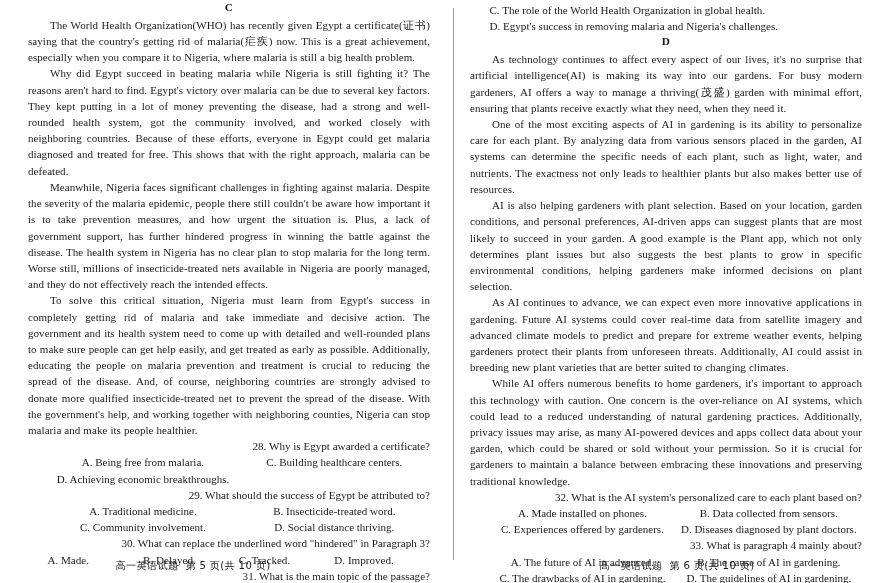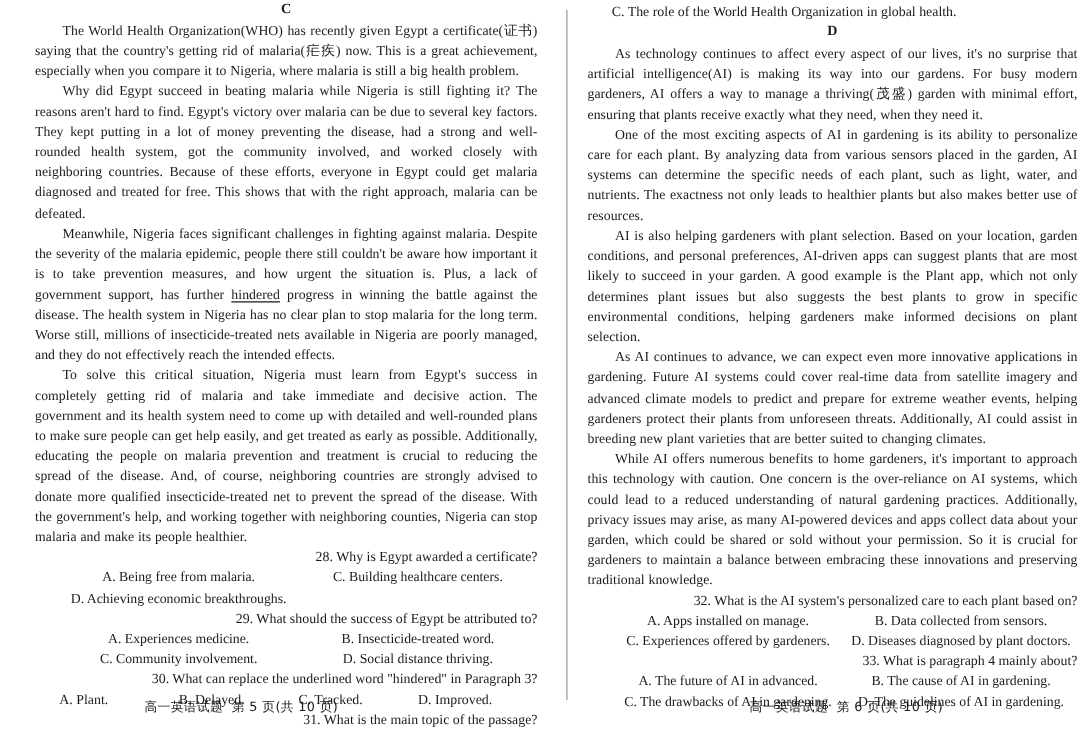--- a/index.html
+++ b/index.html
@@ -52,21 +52,21 @@
     margin: 0 0 0 0;
     text-align: justify;
     text-justify: inter-word;
     font-size: 11px;
     line-height: 16.2px;
     text-indent: 2.0em;
     letter-spacing: .05px;
     word-spacing: .2px;
   }
 
-  .u { text-decoration: underline; text-underline-offset: 1.5px; }
+  .u { text-underline-offset: 1.5px; }
 
   .q {
     font-size: 11.1px;
     line-height: 16.2px;
     margin: 0;
     text-align: right;
     padding-left: 0.0em;
     text-indent: 0;
   }
   .qtext { display: block; }
@@ -135,61 +135,62 @@
     <div class="opts2">
       <span class="opt">A. Being free from malaria.</span>
       <span class="opt">C. Building healthcare centers.</span>
       <span class="opt">D. Achieving economic breakthroughs.</span>
     </div>
 
     <div class="q">
       <span class="qtext">29. What should the success of Egypt be attributed to?</span>
     </div>
     <div class="opts2">
-      <span class="opt">A. Experiences medicine.</span>
+      <span class="opt">A. Traditional medicine.</span>
       <span class="opt">B. Insecticide-treated word.</span>
       <span class="opt">C. Community involvement.</span>
       <span class="opt">D. Social distance thriving.</span>
     </div>
 
     <div class="q">
       <span class="qtext">30. What can replace the underlined word "hindered" in Paragraph 3?</span>
     </div>
     <div class="opts4">
-      <span class="opt">A. Plant.</span>
+      <span class="opt">A. Made.</span>
       <span class="opt">B. Delayed.</span>
       <span class="opt">C. Tracked.</span>
       <span class="opt">D. Improved.</span>
     </div>
 
     <div class="q">
       <span class="qtext">31. What is the main topic of the passage?</span>
     </div>
 
   </div>
 
   <div class="col col-right">
 
     <div class="opts1" style="padding-left:1.75em; margin-top:2px;">
       <div class="opt">C. The role of the World Health Organization in global health.</div>
+      <div class="opt">D. Egypt's success in removing malaria and Nigeria's challenges.</div>
     </div>
 
     <div class="section-letter">D</div>
 
     <p class="para">As technology continues to affect every aspect of our lives, it's no surprise that artificial intelligence(AI) is making its way into our gardens. For busy modern gardeners, AI offers a way to manage a thriving(茂盛) garden with minimal effort, ensuring that plants receive exactly what they need, when they need it.</p>
     <p class="para">One of the most exciting aspects of AI in gardening is its ability to personalize care for each plant. By analyzing data from various sensors placed in the garden, AI systems can determine the specific needs of each plant, such as light, water, and nutrients. The exactness not only leads to healthier plants but also makes better use of resources.</p>
     <p class="para">AI is also helping gardeners with plant selection. Based on your location, garden conditions, and personal preferences, AI-driven apps can suggest plants that are most likely to succeed in your garden. A good example is the Plant app, which not only determines plant issues but also suggests the best plants to grow in specific environmental conditions, helping gardeners make informed decisions on plant selection.</p>
     <p class="para">As AI continues to advance, we can expect even more innovative applications in gardening. Future AI systems could cover real-time data from satellite imagery and advanced climate models to predict and prepare for extreme weather events, helping gardeners protect their plants from unforeseen threats. Additionally, AI could assist in breeding new plant varieties that are better suited to changing climates.</p>
     <p class="para">While AI offers numerous benefits to home gardeners, it's important to approach this technology with caution. One concern is the over-reliance on AI systems, which could lead to a reduced understanding of natural gardening practices. Additionally, privacy issues may arise, as many AI-powered devices and apps collect data about your garden, which could be shared or sold without your permission. So it is crucial for gardeners to maintain a balance between embracing these innovations and preserving traditional knowledge.</p>
 
     <div class="q">
       <span class="qtext">32. What is the AI system's personalized care to each plant based on?</span>
     </div>
     <div class="opts2">
-      <span class="opt">A. Apps installed on manage.</span>
+      <span class="opt">A. Made installed on phones.</span>
       <span class="opt">B. Data collected from sensors.</span>
       <span class="opt">C. Experiences offered by gardeners.</span>
       <span class="opt">D. Diseases diagnosed by plant doctors.</span>
     </div>
 
     <div class="q">
       <span class="qtext">33. What is paragraph 4 mainly about?</span>
     </div>
     <div class="opts2">
       <span class="opt">A. The future of AI in advanced.</span>

